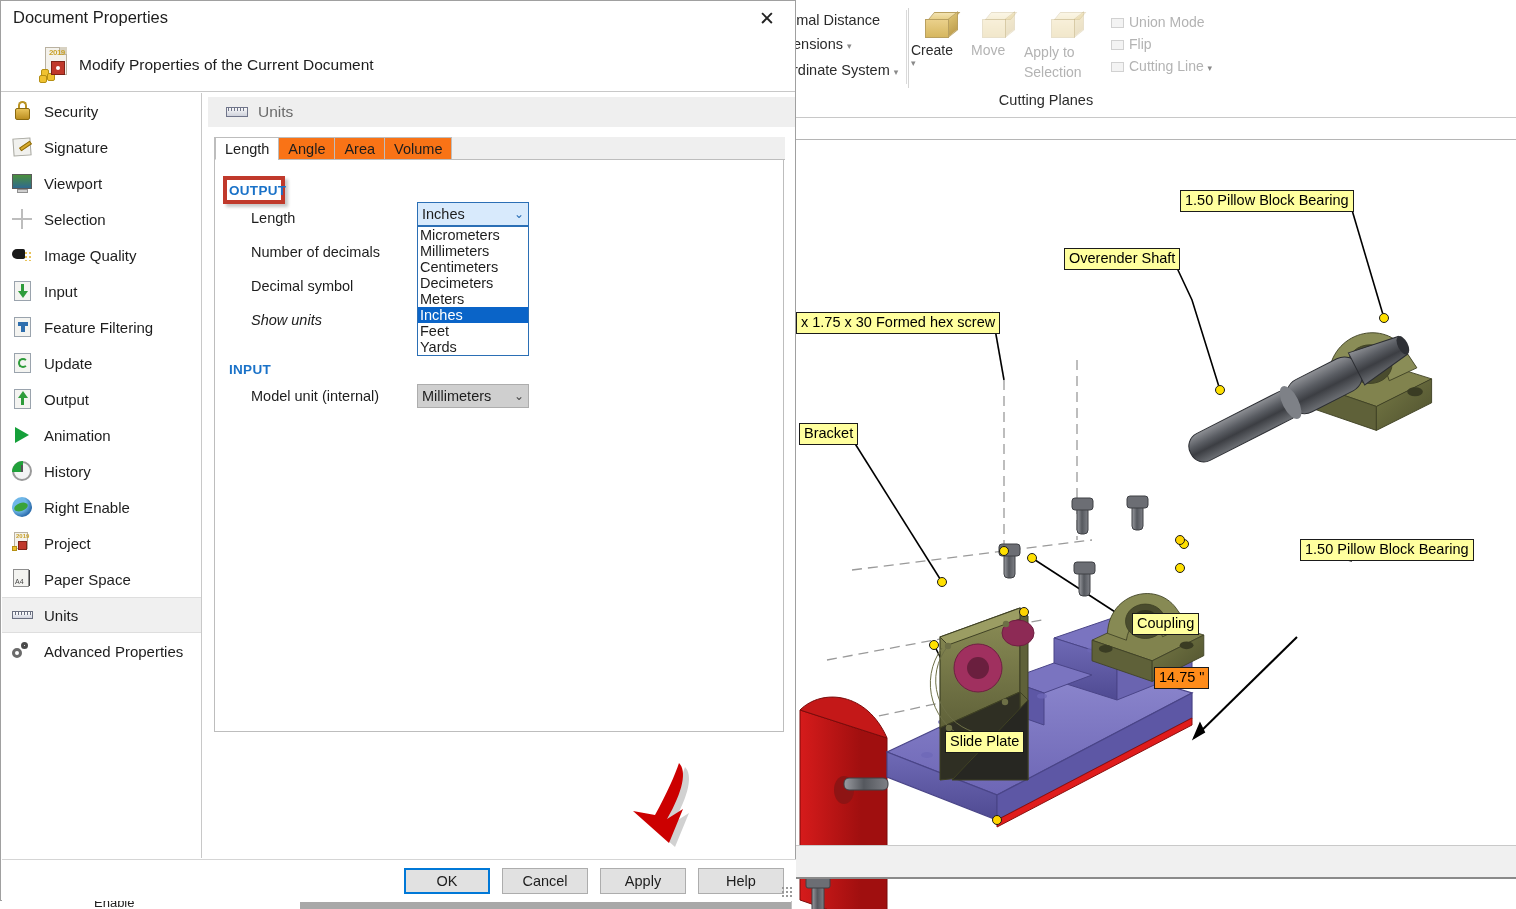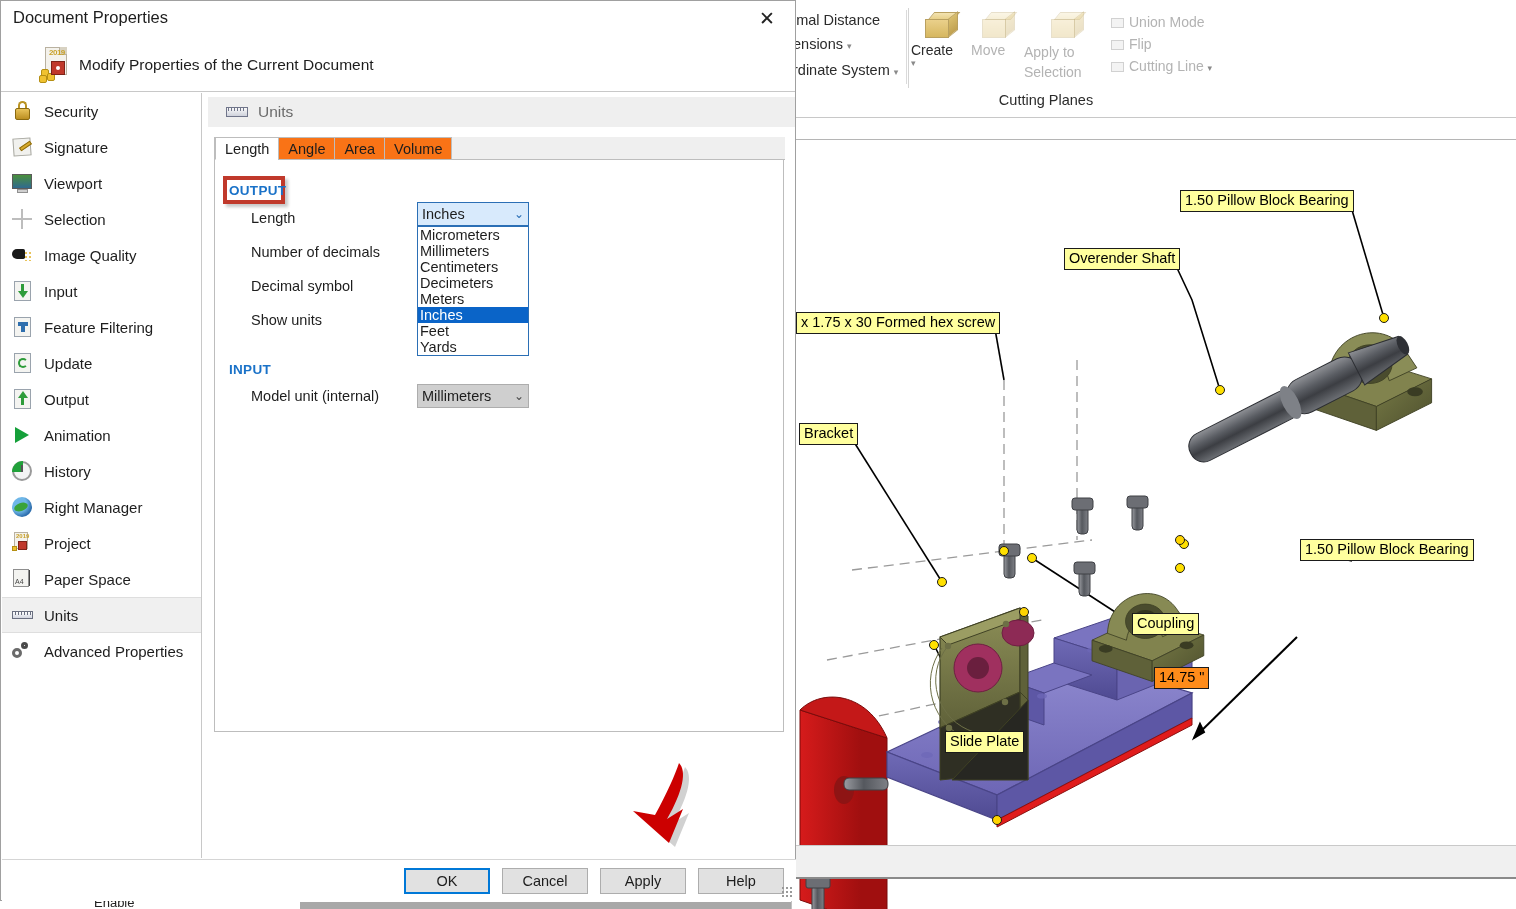--- a/index.html
+++ b/index.html
@@ -618,21 +618,21 @@
             <span class="g"></span>
             <span class="a"></span>
           </span>
         <span>History</span>
       </div>
       <div class="side-item">
         <span class="ico ic-glob">
             <span class="c"></span>
             <span class="l"></span>
           </span>
-        <span>Right Manager</span>
+        <span>Right Enable</span>
       </div>
       <div class="side-item">
         <span class="ico">
           <span class="docicon" style="width:24px;height:24px;display:block;position:relative;">
             <span class="page" style="left:4px;top:1px;width:14px;height:17px;position:absolute;background:#f4f2ec;border:1px solid #b9b1a0;"></span>
             <span style="position:absolute;left:6px;top:2px;font-size:6px;color:#c9a22b;font-weight:bold;">2019</span>
             <span style="position:absolute;left:8px;top:10px;width:9px;height:9px;background:#c0392b;border:1px solid #7e2318;"></span>
             <span style="position:absolute;left:2px;top:15px;width:5px;height:5px;background:#f0c230;border:1px solid #b58f13;"></span>
           </span>
         </span>
@@ -684,21 +684,21 @@
             <span>Volume</span>
           </div>
         </div>
 
         <div class="highlight-box" style="left:8px; top:38px; width:62px; height:28px;"></div>
         <div class="section-title" style="left:14px; top:45px;">OUTPUT</div>
 
         <div class="field-label" style="left:36px; top:72px;">Length</div>
         <div class="field-label" style="left:36px; top:106px;">Number of decimals</div>
         <div class="field-label" style="left:36px; top:140px;">Decimal symbol</div>
-        <div class="field-label" style="left:36px; top:174px;">Show units</div>
+        <div class="field-label" style="left:36px; top:174px;font-style:italic;">Show units</div>
 
         <div class="combo" style="left:202px; top:64px;">
           <span>Inches</span>
           <span class="caret">⌄</span>
         </div>
         <div class="dropdown" style="left:202px; top:88px;">
           <div class="dd-item">Micrometers</div>
           <div class="dd-item">Millimeters</div>
           <div class="dd-item">Centimeters</div>
           <div class="dd-item">Decimeters</div>

